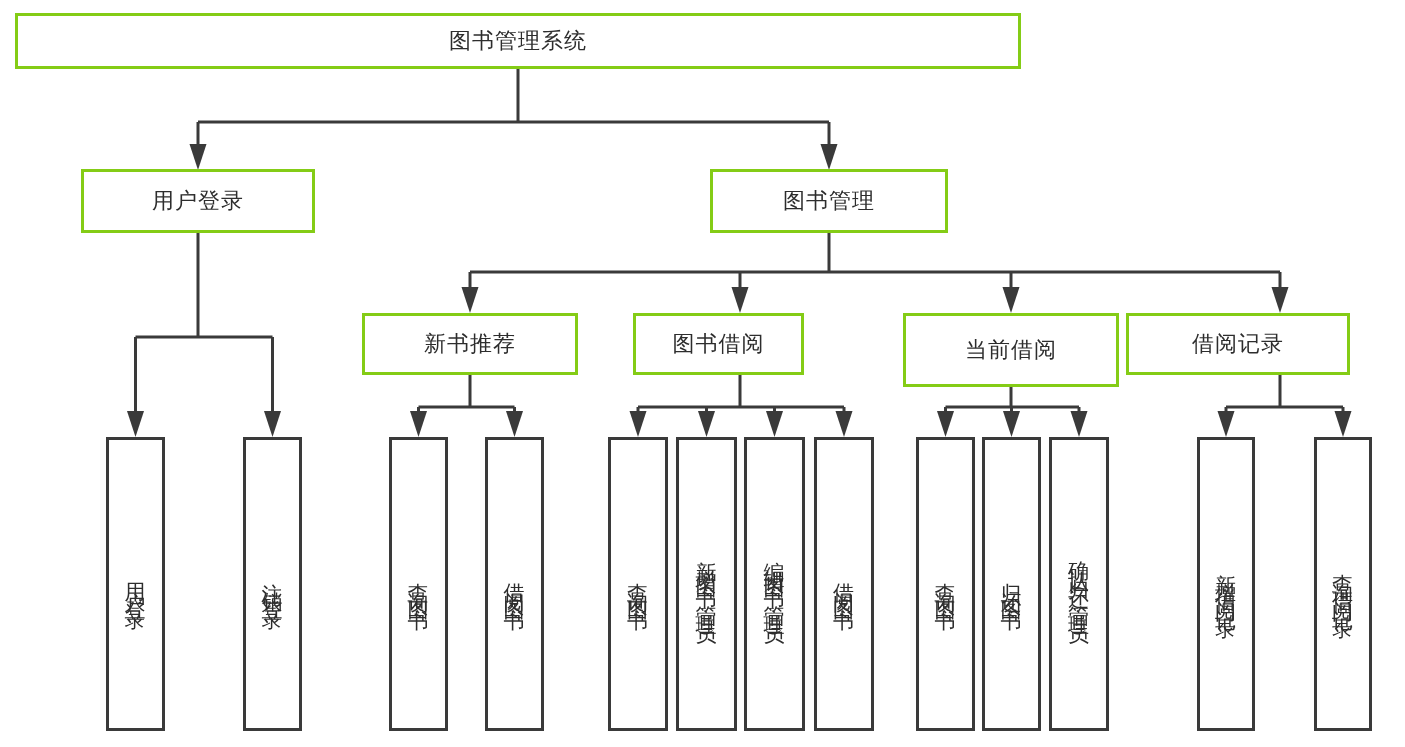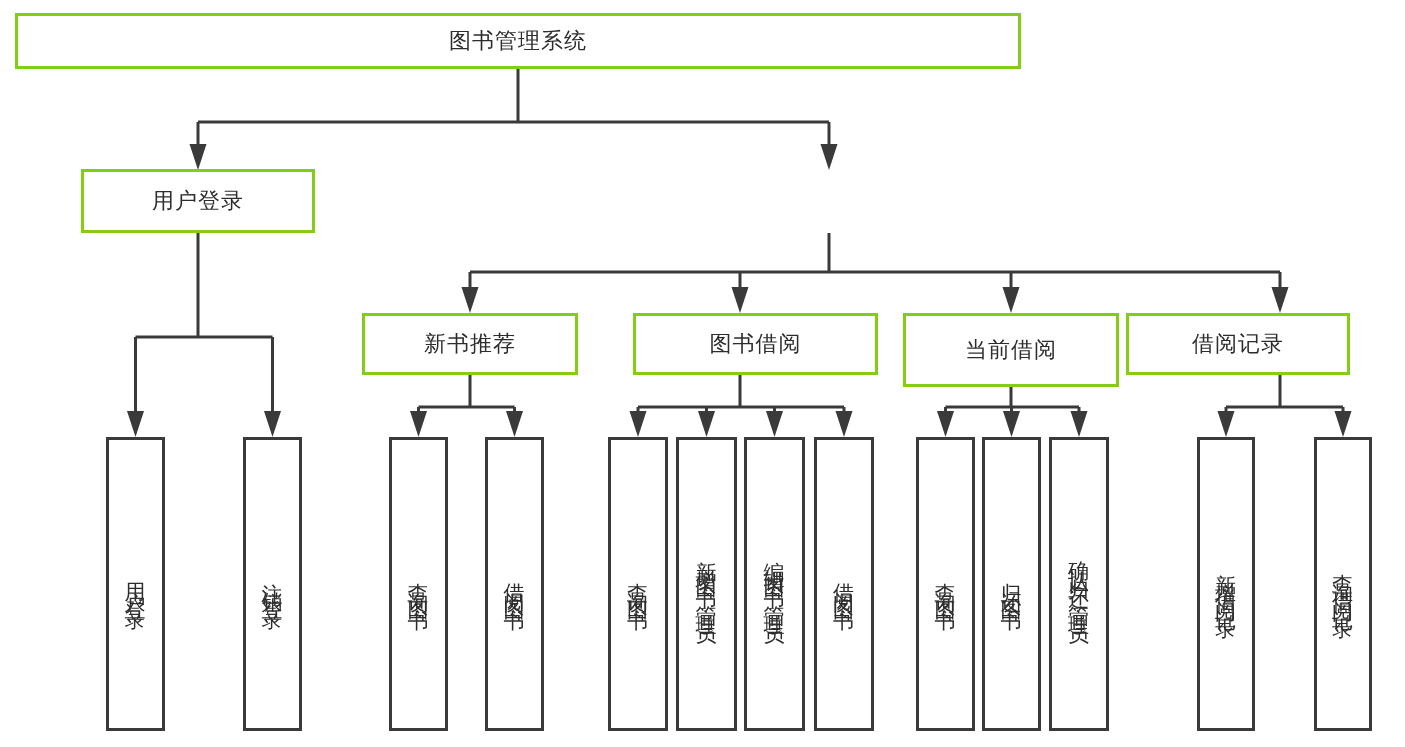--- a/index.html
+++ b/index.html
@@ -120,25 +120,28 @@
     </g>
   </svg>
 
   <div class="box" style="left:15px;top:13px;width:1006px;height:56px;">
     <span>图书管理系统</span>
   </div>
 
   <div class="box" style="left:81px;top:169px;width:234px;height:64px;">
     <span>用户登录</span>
   </div>
+  <div class="box" style="left:710px;top:169px;width:238px;height:64px;">
+    <span>图书管理</span>
+  </div>
 
   <div class="box" style="left:362px;top:313px;width:216px;height:62px;">
     <span>新书推荐</span>
   </div>
-  <div class="box" style="left:633px;top:313px;width:245px;height:62px;font-family:Liberation Mono, monospace;">
+  <div class="box" style="left:633px;top:313px;width:171px;height:62px;font-family:Liberation Mono, monospace;">
     <span>图书借阅</span>
   </div>
   <div class="box" style="left:903px;top:313px;width:216px;height:74px;">
     <span>当前借阅</span>
   </div>
   <div class="box" style="left:1126px;top:313px;width:224px;height:62px;">
     <span>借阅记录</span>
   </div>
 
   <div class="leaf" style="left:106px;top:437px;width:59px;height:294px;">

